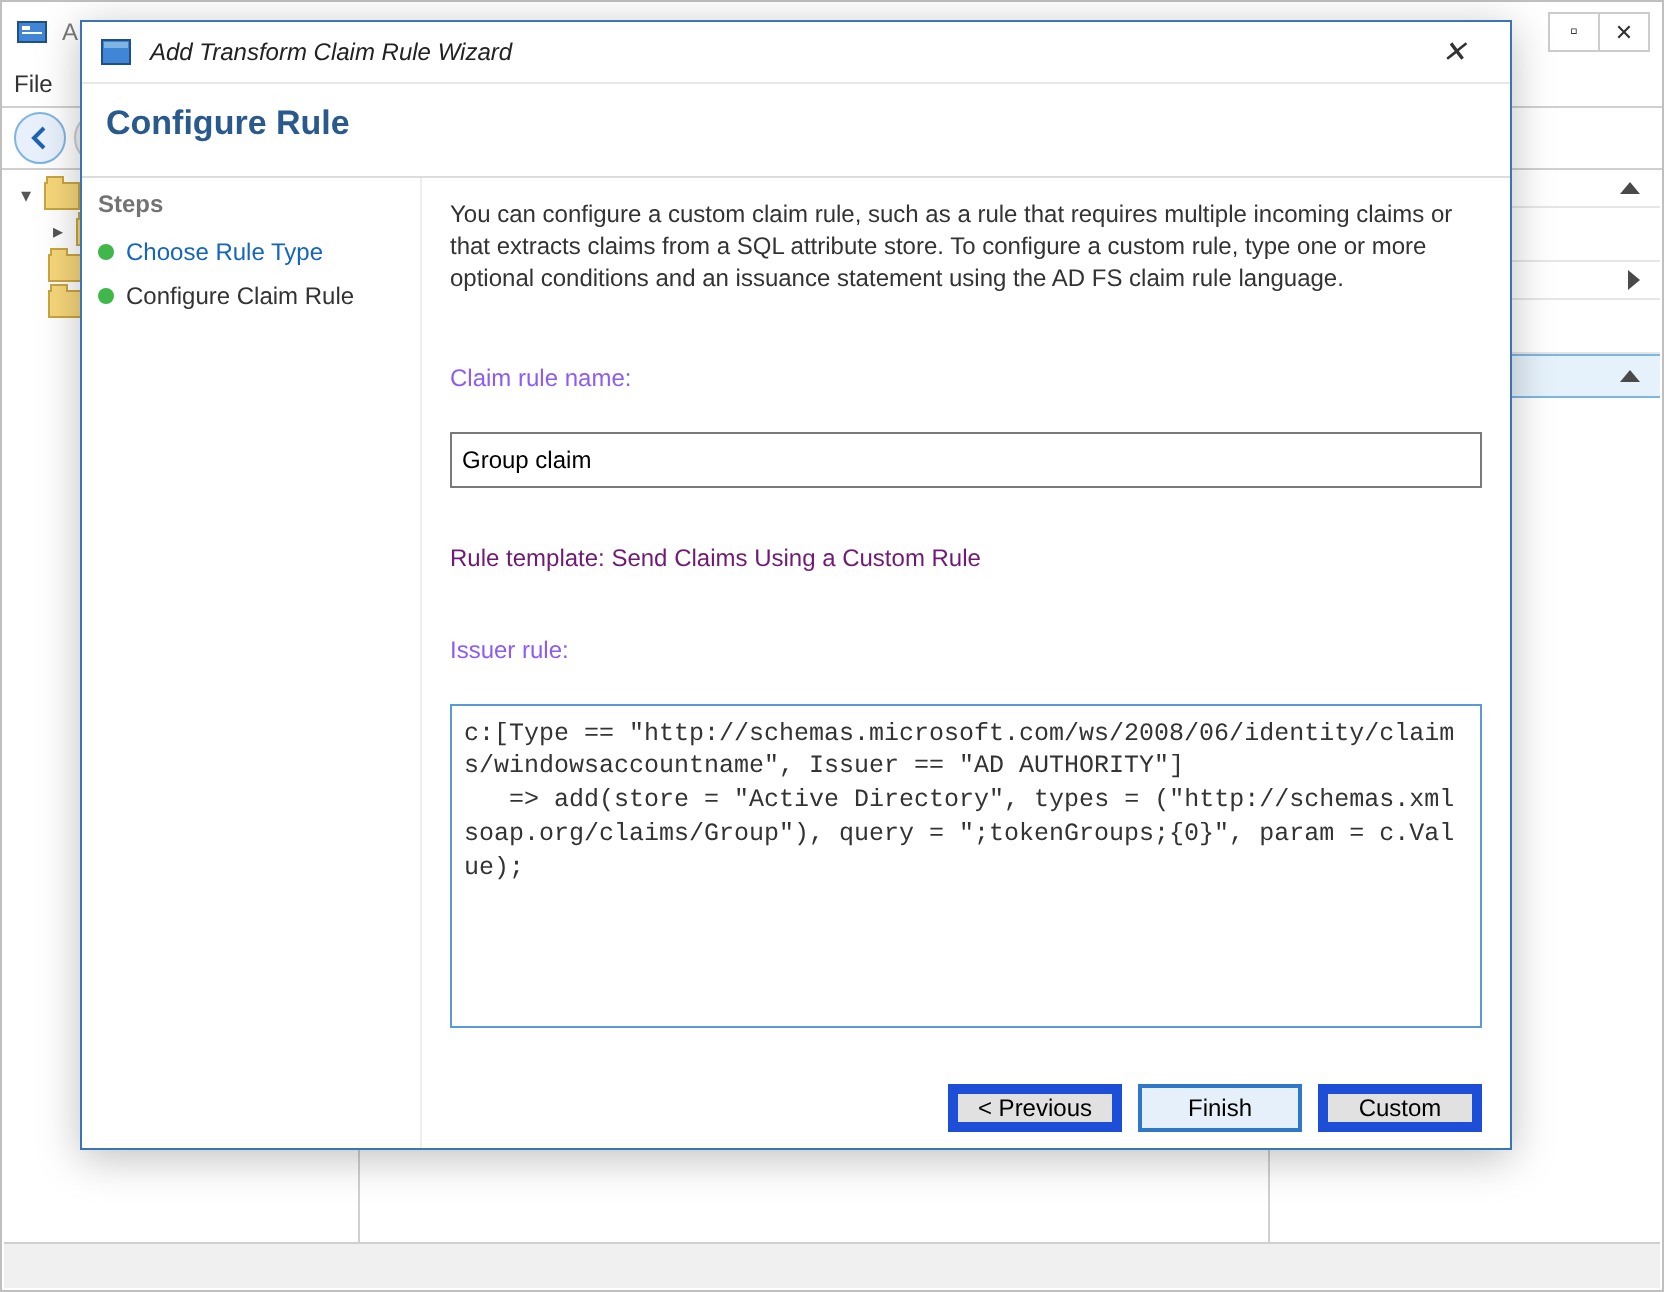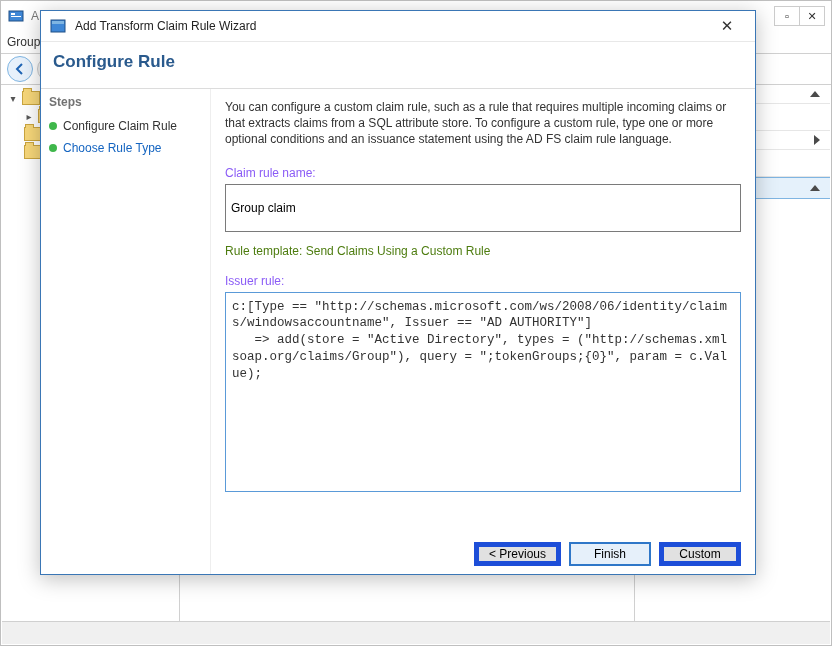--- a/index.html
+++ b/index.html
@@ -164,20 +164,21 @@
     box-sizing: border-box;
     display: flex;
     flex-direction: column;
   }
   .wiz-titlebar {
     height: 30px;
     display: flex;
     align-items: center;
     padding: 0 8px;
     border-bottom: 1px solid #e8e8e8;
+    font-style: italic;
   }
   .wiz-titlebar .title {
     margin-left: 8px;
     color: #222;
   }
   .wiz-titlebar .spacer { flex: 1; }
   .wiz-close {
     width: 40px;
     text-align: center;
     font-size: 15px;
@@ -227,41 +228,42 @@
   .step.current span.lbl {
     color: #333;
   }
   .wiz-form {
     flex: 1;
     padding: 10px 14px 4px 14px;
     box-sizing: border-box;
     display: flex;
     flex-direction: column;
     min-height: 0;
+    gap: 16px;
   }
   .desc {
     color: #333;
     line-height: 1.35;
     margin-bottom: 14px;
   }
   .field-label {
     margin: 4px 0;
     color: #8b5cf6;
   }
   .text-input {
     width: 100%;
     box-sizing: border-box;
     border: 1px solid #7a7a7a;
-    padding: 16px 5px;
+    padding: 6px 5px;
     font: inherit;
     margin-bottom: 10px;
   }
   .template-label {
     margin: 2px 0 12px 0;
-    color: #4d7c0f;
+    color: #701a75;
   }
   .rule-area {
     width: 100%;
     box-sizing: border-box;
     border: 1px solid #5a9ad8;
     padding: 6px;
     font-family: "Consolas", "Courier New", monospace;
     font-size: 12.5px;
     color: #333;
     resize: none;
@@ -330,21 +332,21 @@
     </span>
     <span class="title">AD FS</span>
     <span class="spacer"></span>
     <div class="bg-title-btns">
       <div class="bg-title-btn mini">▫</div>
       <div class="bg-title-btn mini">✕</div>
     </div>
   </div>
 
   <div class="bg-menubar">
-    <span>Group</span>
+    <span>File</span>
   </div>
 
   <div class="bg-toolbar">
     <div class="nav-arrow">
       <svg width="12" height="12" viewBox="0 0 12 12">
           <path d="M8 1 L3 6 L8 11" fill="none" stroke="#1f64b4" stroke-width="2"></path>
         </svg>
     </div>
     <div class="nav-arrow disabled">
       <svg width="12" height="12" viewBox="0 0 12 12">
@@ -408,27 +410,27 @@
     <span class="title">Add Transform Claim Rule Wizard</span>
     <span class="spacer"></span>
     <span class="wiz-close">✕</span>
   </div>
 
   <div class="wiz-heading">Configure Rule</div>
 
   <div class="wiz-body">
     <div class="wiz-steps">
       <h4>Steps</h4>
+      <div class="step done">
+        <span class="bullet"></span>
+        <span class="lbl">Choose Rule Type</span>
+      </div>
       <div class="step current">
         <span class="bullet"></span>
         <span class="lbl">Configure Claim Rule</span>
-      </div>
-      <div class="step done">
-        <span class="bullet"></span>
-        <span class="lbl">Choose Rule Type</span>
       </div>
     </div>
 
     <div class="wiz-form">
       <div class="desc">You can configure a custom claim rule, such as a rule that requires multiple incoming claims or that extracts claims from a SQL attribute store. To configure a custom rule, type one or more optional conditions and an issuance statement using the AD FS claim rule language.</div>
 
       <div class="field-label">Claim rule name:</div>
       <input class="text-input" type="text" value="Group claim" style="">
 
       <div class="template-label">Rule template: Send Claims Using a Custom Rule</div>

